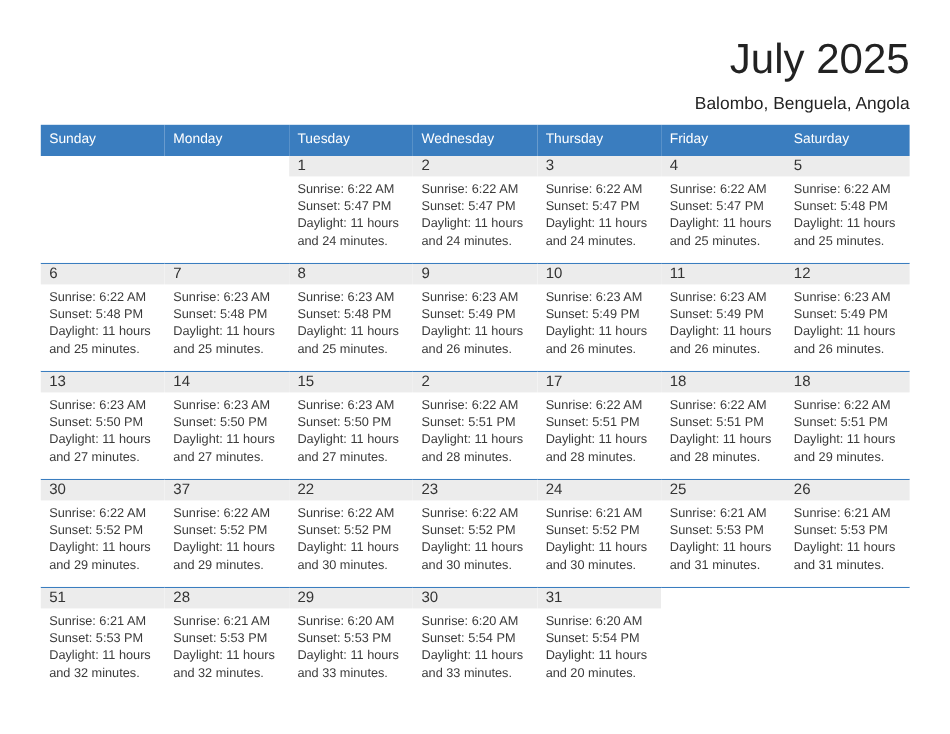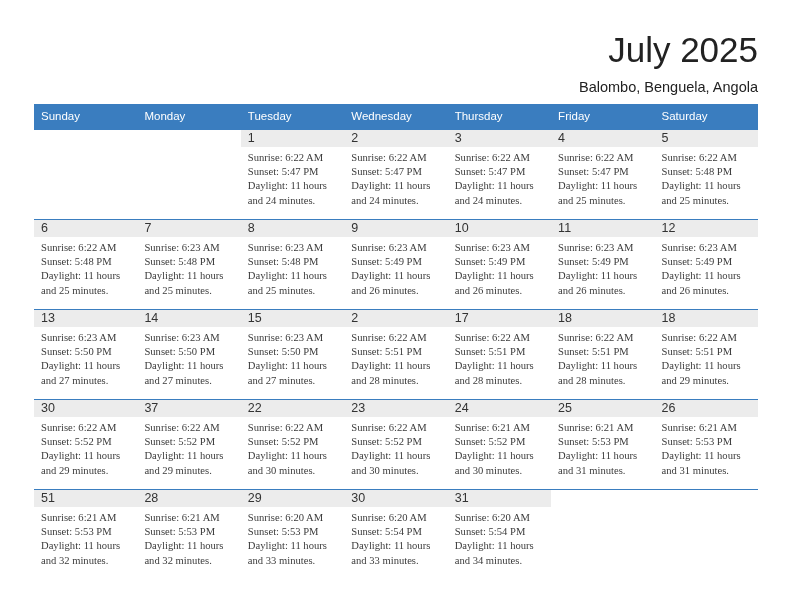--- a/index.html
+++ b/index.html
@@ -137,21 +137,20 @@
     top: 0px;
     font-size: 12.5px;
     color: #333333;
     line-height: 17px;
   }
   .cell-body {
     padding: 4px 6px 0 7px;
     font-size: 10.6px;
     line-height: 14.3px;
     color: #3b3b3b;
-    font-family: Liberation Serif, serif;
   }
   .cell-body div {
     white-space: nowrap;
   }
   .cell-body .daylight-line {
     white-space: normal;
   }
 </style>
 </head>
 <body>
@@ -531,21 +530,21 @@
                 </div>
               </div>
             </td>
             <td>
               <div class="cell filled">
                 <div class="daynum-strip"></div>
                 <div class="daynum">31</div>
                 <div class="cell-body">
                   <div>Sunrise: 6:20 AM</div>
                   <div>Sunset: 5:54 PM</div>
-                  <div class="daylight-line">Daylight: 11 hours and 34 minutes.</div>
+                  <div class="daylight-line">Daylight: 11 hours and 20 minutes.</div>
                 </div>
               </div>
             </td>
             <td>
               <div class="cell">
                 <div class="daynum-strip"></div>
               </div>
             </td>
             <td>
               <div class="cell">

